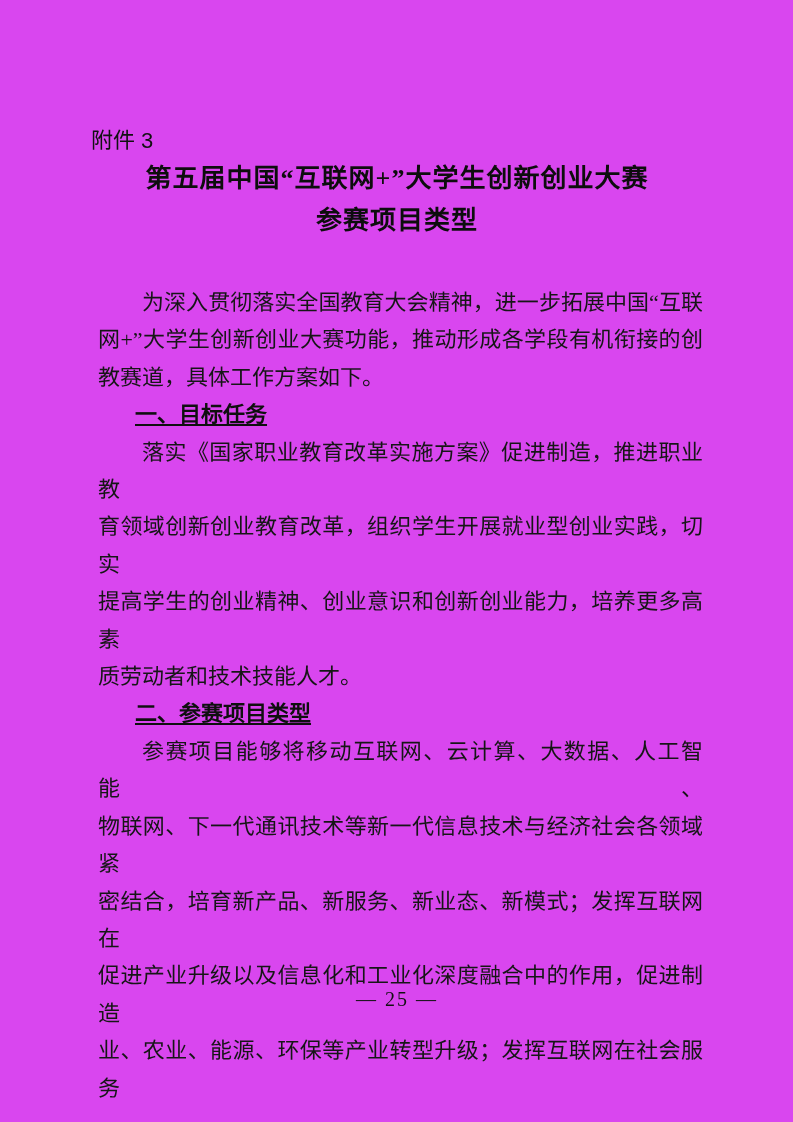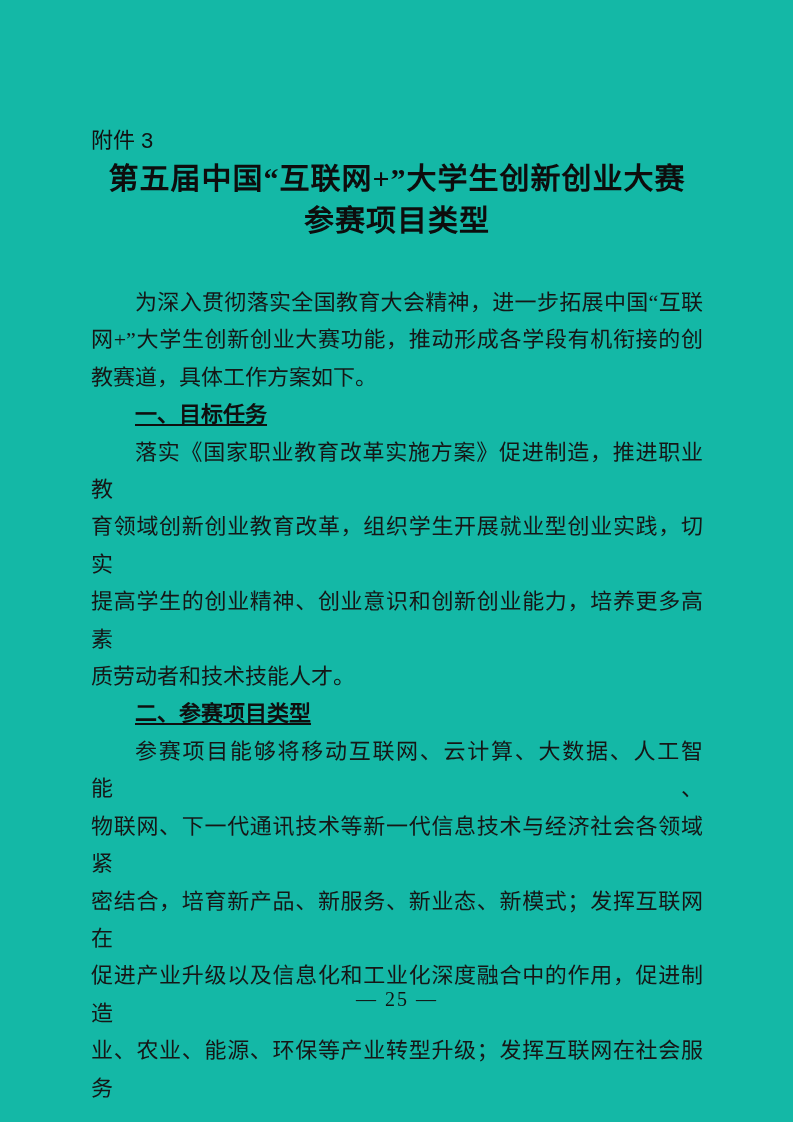--- a/index.html
+++ b/index.html
@@ -7,21 +7,21 @@
   html, body {
     width: 793px;
     height: 1122px;
     background: #ffffff;
   }
 
   .page {
     position: relative;
     width: 793px;
     height: 1122px;
-    background: #14b8a6;
+    background: #d946ef;
     color: #161616;
     overflow: hidden;
   }
 
   
   .attachment-label {
     position: absolute;
     left: 91px;
     top: 127px;
     font-family: "Liberation Sans", "DejaVu Sans", sans-serif;
@@ -32,21 +32,21 @@
 
   
   .doc-title {
     position: absolute;
     left: 91px;
     top: 158px;
     width: 612px;
     text-align: center;
     font-family: "Liberation Serif", "DejaVu Serif", serif;
     font-weight: bold;
-    font-size: 30px;
+    font-size: 26px;
     line-height: 42px;
     color: #0d0d0d;
     letter-spacing: 1px;
   }
 
   
   .doc-body {
     position: absolute;
     left: 91px;
     top: 284px;
@@ -60,21 +60,21 @@
   .heading {
     font-family: "Liberation Sans", "DejaVu Sans", sans-serif;
     font-weight: bold;
     text-indent: 2em;
     color: #0f0f0f;
     text-decoration: underline;
   }
 
   .para { }
 
-  .line { white-space: nowrap; }
+  .line { white-space: nowrap; margin-left: 7px; }
 
   
   .line.first { text-indent: 2em; }
 
   
   .line.fill {
     white-space: normal;
     text-align: justify;
     text-align-last: justify;
   }

